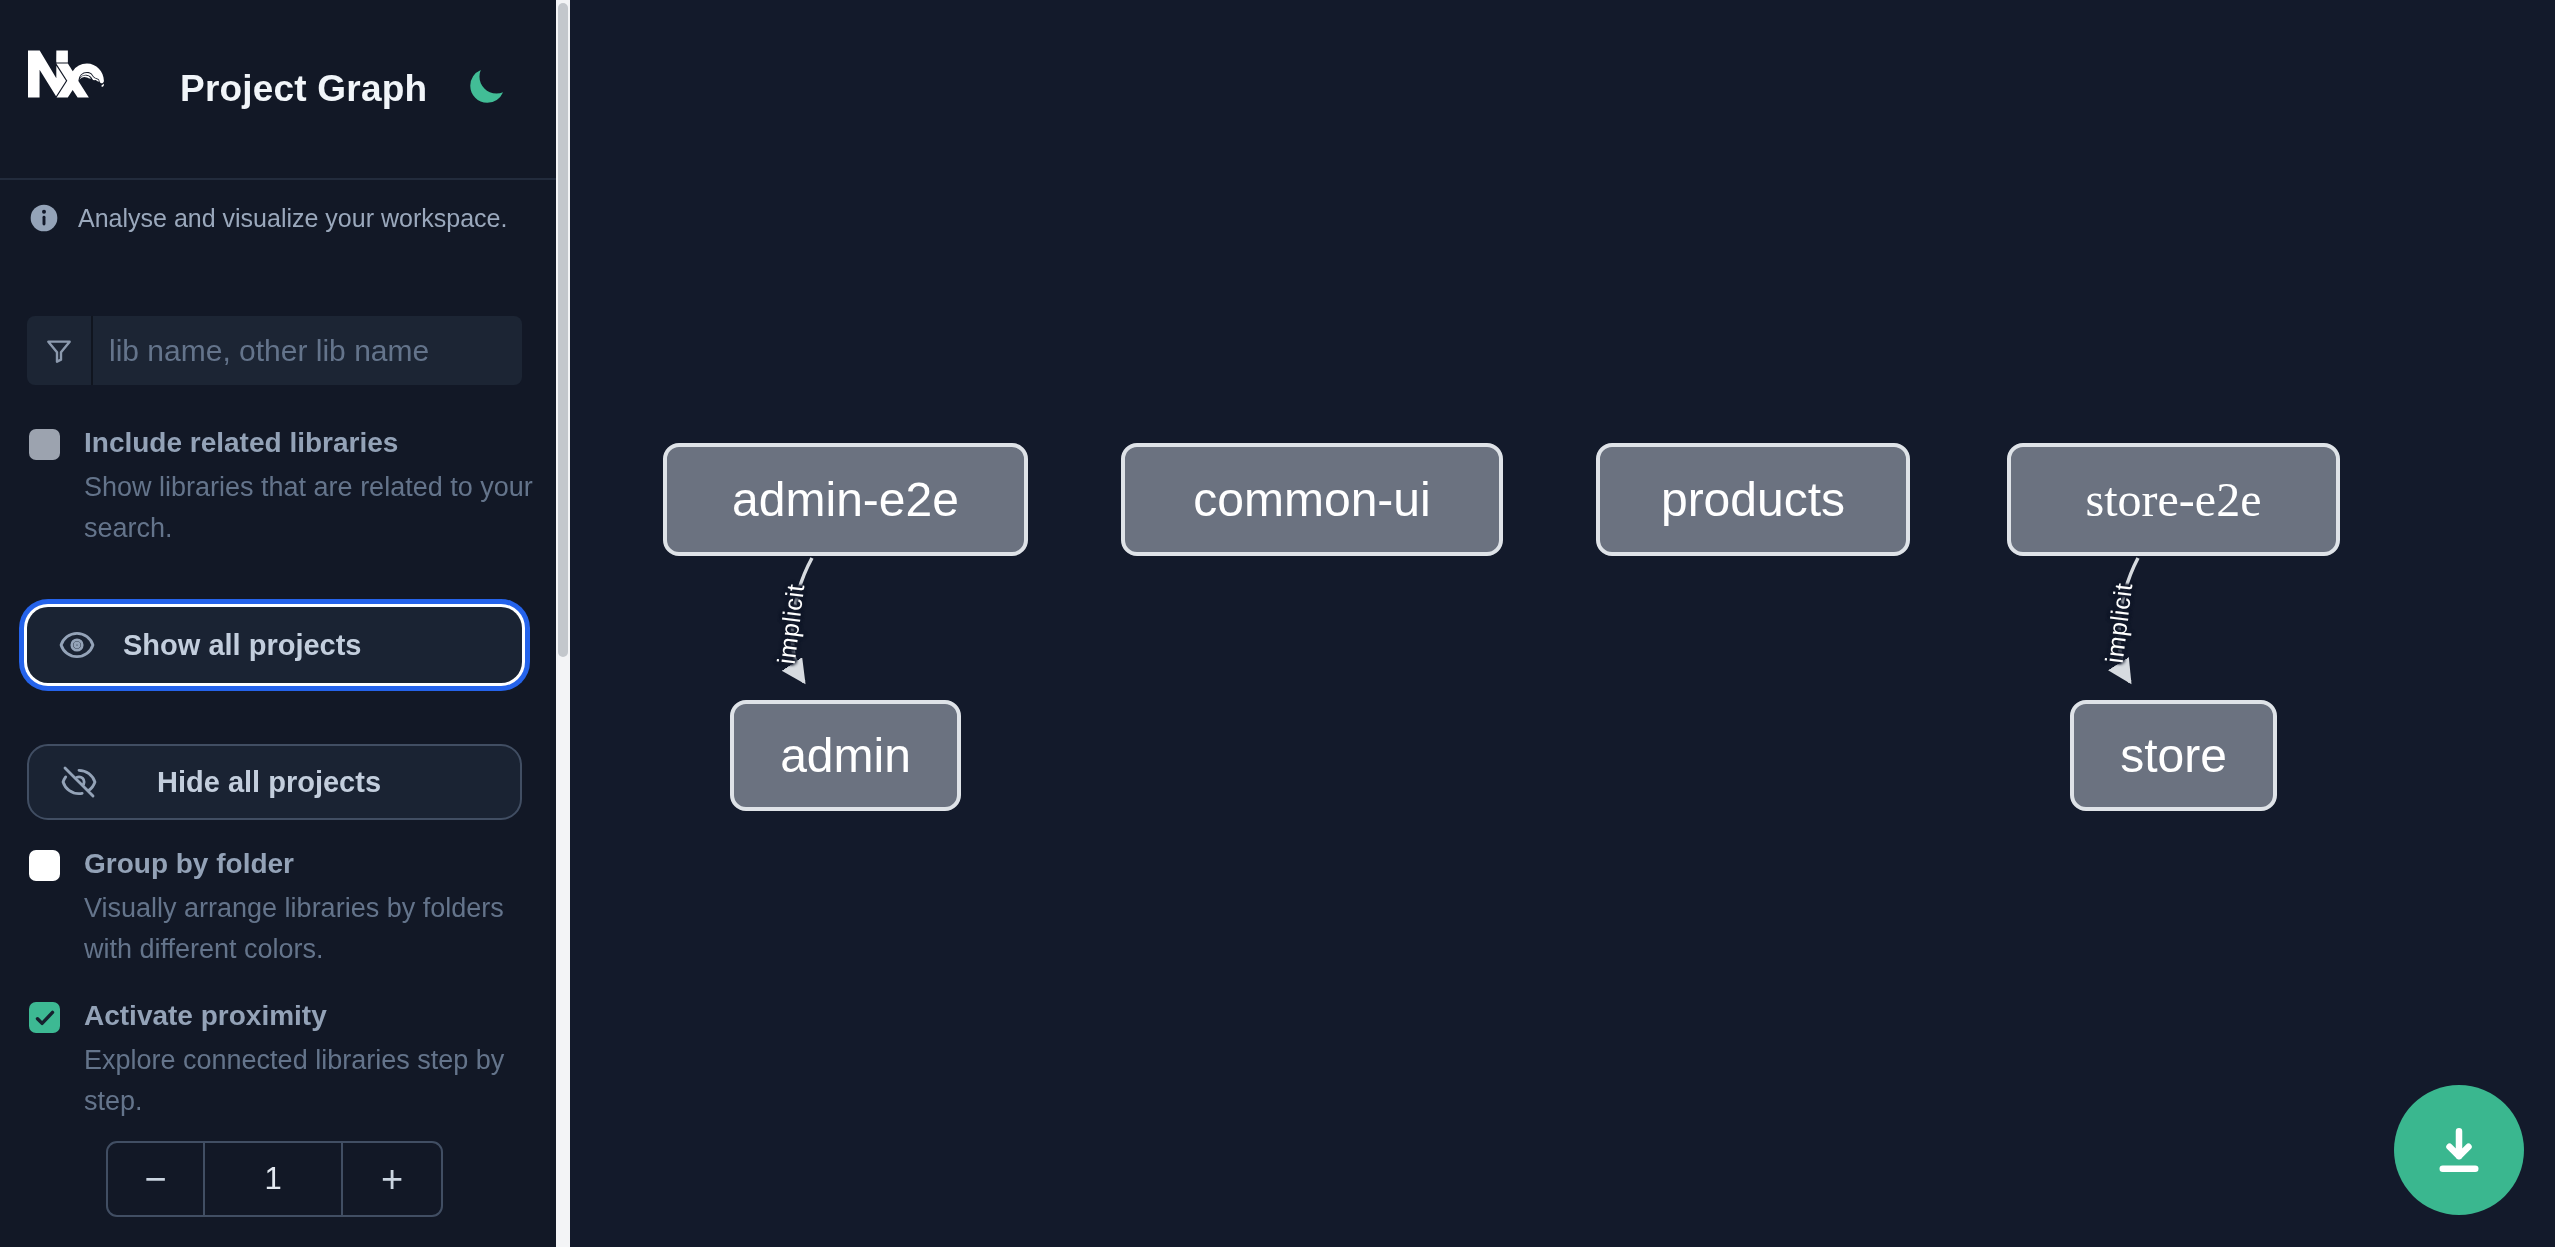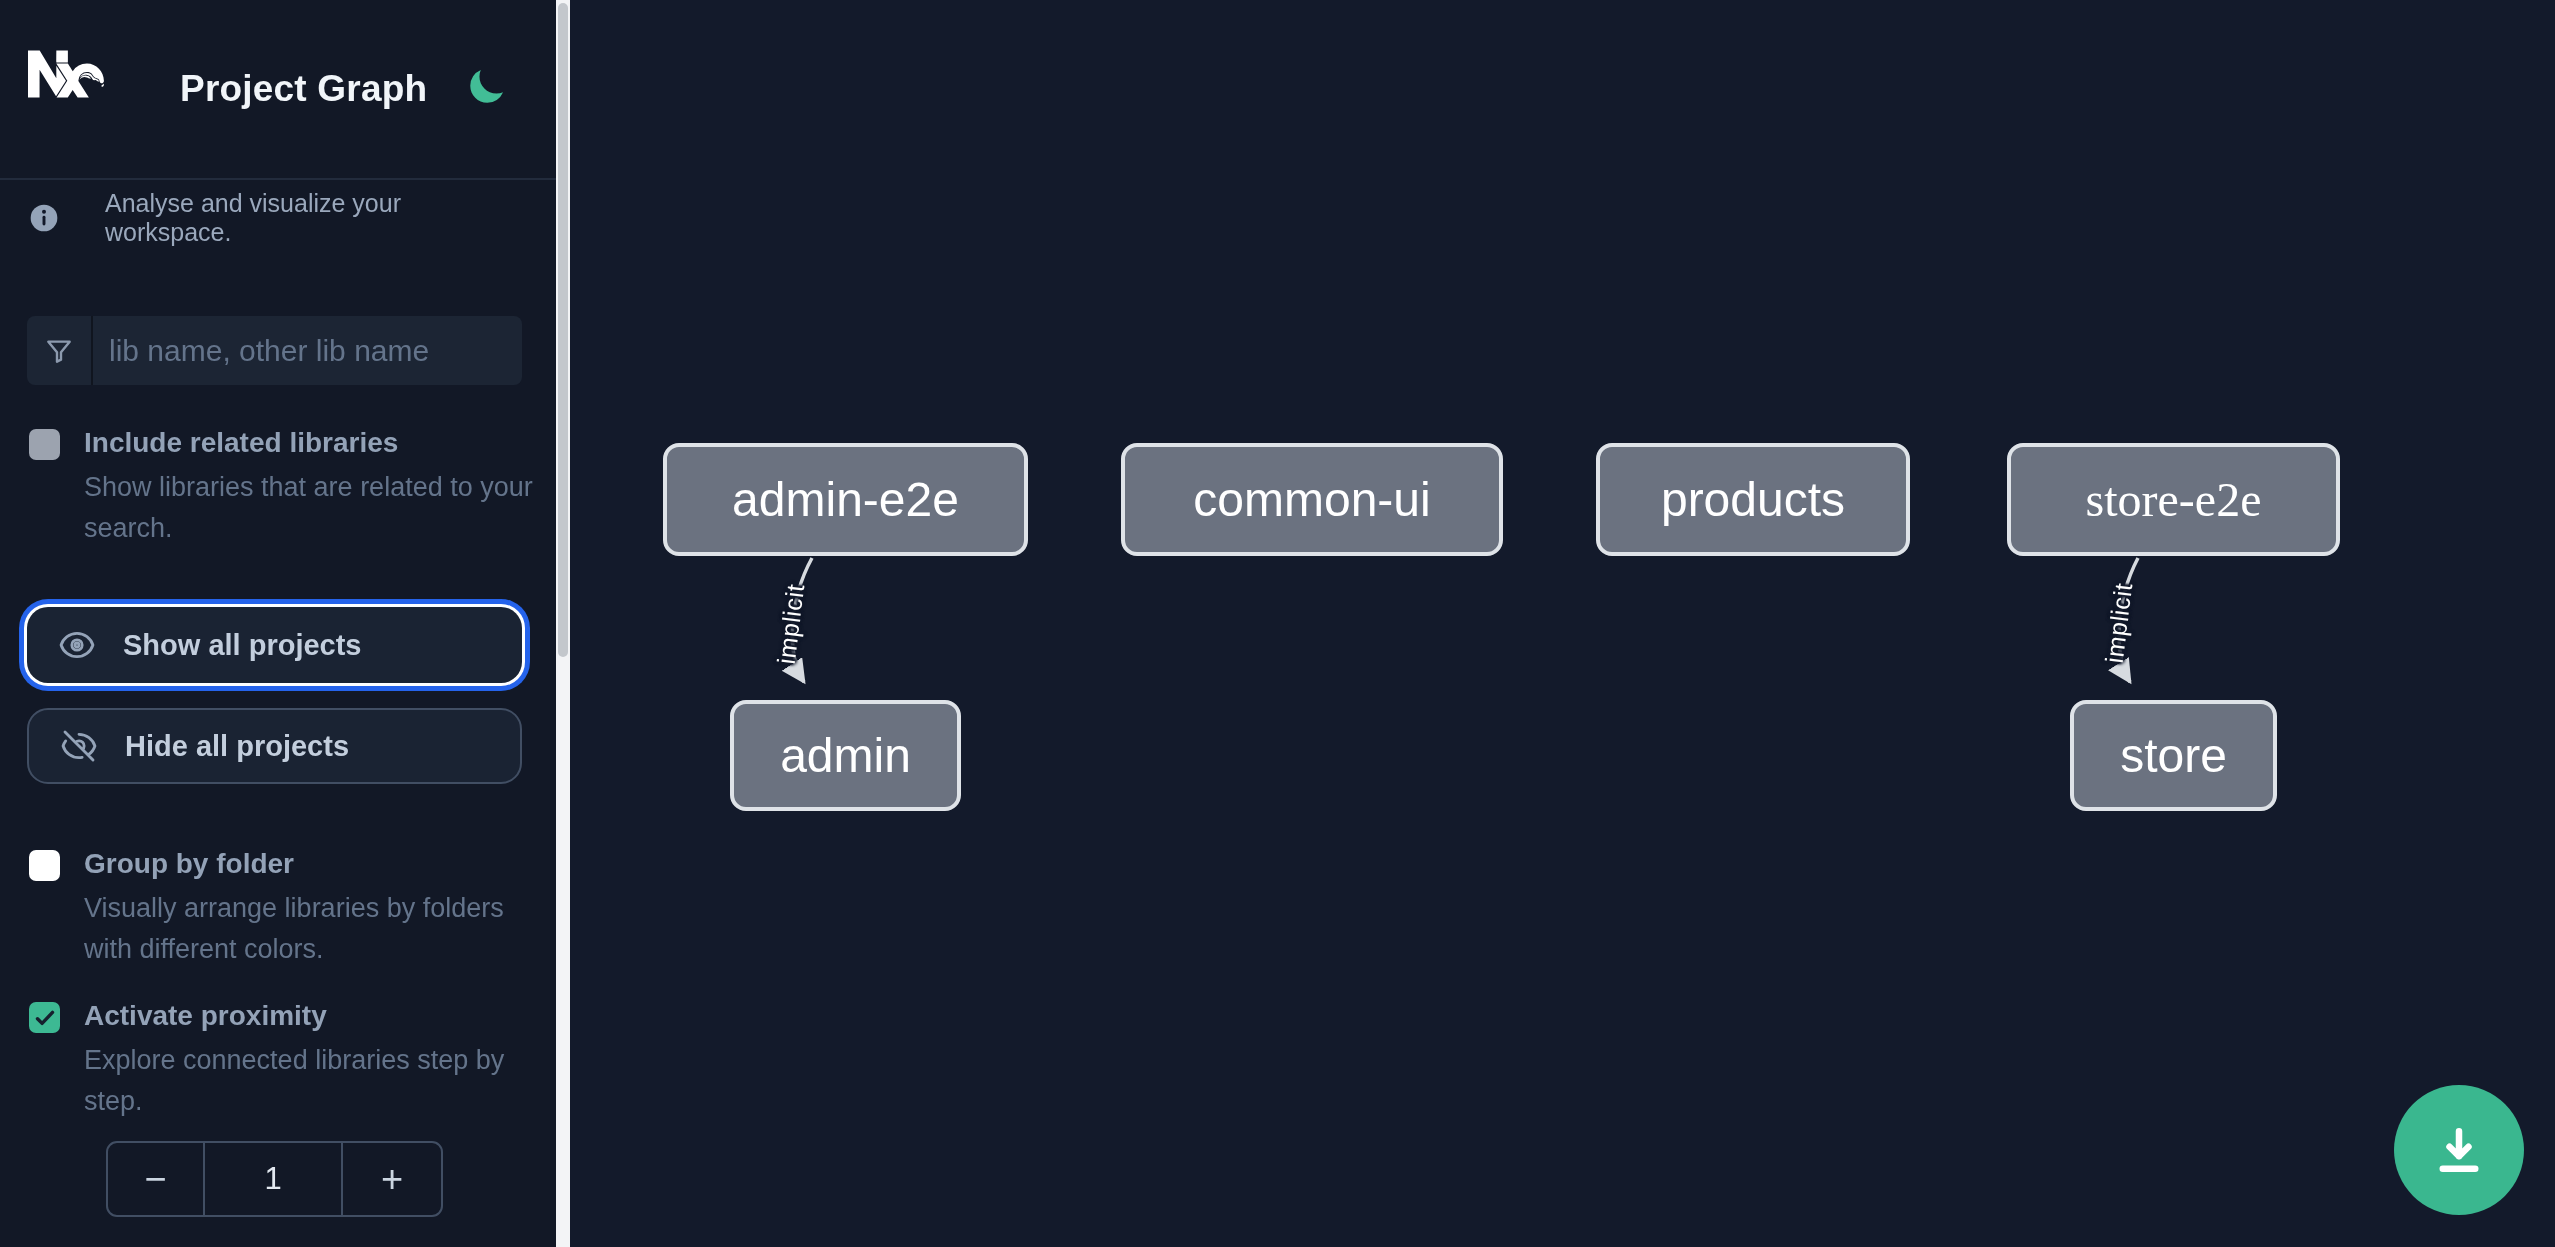--- a/index.html
+++ b/index.html
@@ -22,21 +22,21 @@
     position:absolute; left:180px; top:68px; font-size:37px; font-weight:600;
     color:#f1f5f9; letter-spacing:0.2px;
   }
   .theme-toggle {
     position:absolute; left:462px; top:64px; width:48px; height:48px;
     background:none; border:none; cursor:pointer;
   }
   .theme-toggle svg { width:42px; height:42px; }
   .sb-divider { position:absolute; left:0; top:178px; width:556px; height:2px; background:#222b3c; }
 
-  .tagline-row { position:absolute; left:28px; top:200px; width:500px; height:36px; display:flex; align-items:center;gap:27px; }
+  .tagline-row { position:absolute; left:28px; top:200px; width:500px; height:36px; display:flex; align-items:center; }
   .info-icon { width:32px; height:32px; flex:0 0 32px; }
   .tagline { margin-left:18px; font-size:25px; color:#9aa8bc; }
 
   .search-box {
     position:absolute; left:27px; top:316px; width:495px; height:69px;
     background:#1c2534; border-radius:8px; display:flex; align-items:stretch; overflow:hidden;
   }
   .search-iconcell { width:66px; display:flex; align-items:center; justify-content:center; border-right:2px solid #10151f; }
   .search-iconcell svg { width:32px; height:32px; stroke:#8c9aae; }
   .search-box input {
@@ -169,21 +169,21 @@
     <span class="btn-icon">
       <svg viewBox="0 0 24 24" fill="none" stroke-width="1.7" stroke-linecap="round" stroke-linejoin="round">
           <path d="M2.46 12C3.73 7.94 7.52 5 12 5s8.27 2.94 9.54 7c-1.27 4.06-5.06 7-9.54 7s-8.27-2.94-9.54-7z"></path>
           <circle cx="12" cy="12" r="3.1"></circle>
           <circle cx="12" cy="12" r="1.2"></circle>
         </svg>
     </span>
     <span class="btn-label">Show all projects</span>
   </button>
 
-  <button class="sb-btn" style="top:708px;">
+  <button class="sb-btn" style="top:744px;gap:32px;">
     <span class="btn-icon">
       <svg viewBox="0 0 24 24" fill="none" stroke-width="1.7" stroke-linecap="round" stroke-linejoin="round">
           <path d="M13.88 18.83A10 10 0 0112 19c-4.48 0-8.27-2.94-9.54-7a9.97 9.97 0 011.56-3.03m5.86.91a3 3 0 114.24 4.24M9.88 9.88L3.6 3.6m6.28 6.28l4.24 4.24m0 0l6.28 6.28M12 5c4.48 0 8.27 2.94 9.54 7a10.02 10.02 0 01-4.13 5.41"></path>
         </svg>
     </span>
     <span class="btn-label">Hide all projects</span>
   </button>
 
   <div class="toggle-row" style="top:848px; height:150px;">
     <button class="checkbox white"></button>

